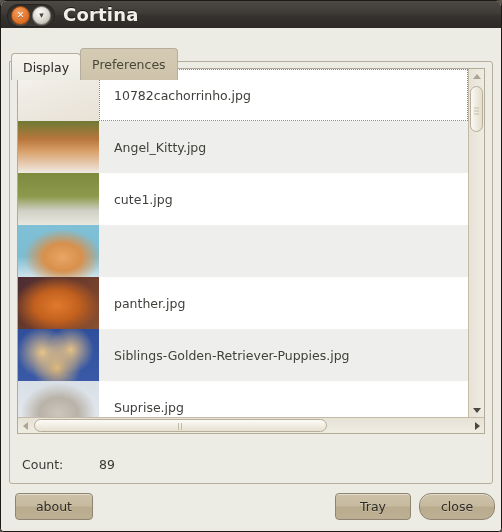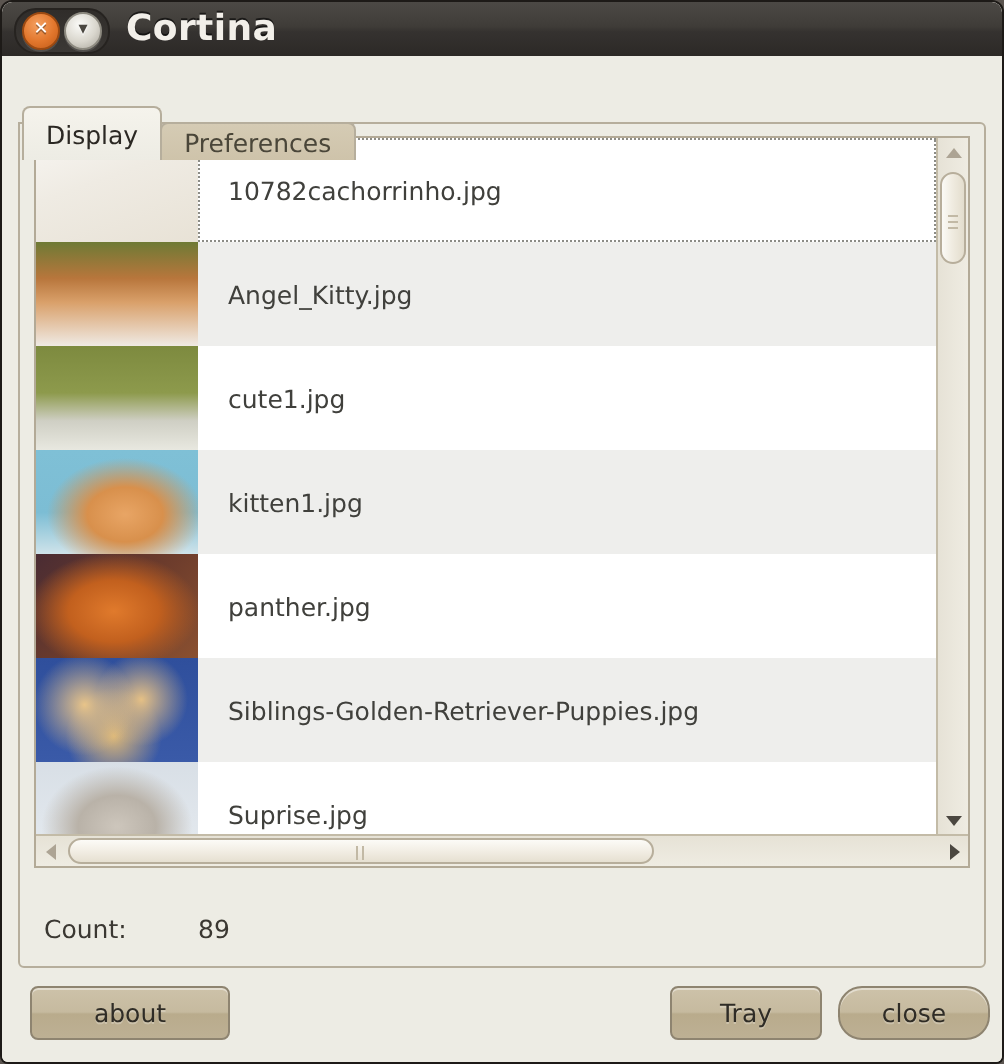--- a/index.html
+++ b/index.html
@@ -66,21 +66,21 @@
     background:#edece4;
   }
 
   
   #tabstrip{
     position:absolute;left:10px;top:24px;
     display:flex;align-items:flex-end;height:28px;
   }
   .tab{
     position:relative;
-    height:19px;box-sizing:border-box;
+    height:32px;box-sizing:border-box;
     padding:0 11px;
     display:flex;align-items:center;
     font-size:12.5px;color:#3d3a33;
     border:1px solid #b6ae9c;
     border-bottom:none;
     border-radius:4px 4px 0 0;
   }
   .tab.active{
     background:linear-gradient(to bottom,#f5f3ec,#edece4);
     color:#2b2823;
@@ -219,21 +219,21 @@
     box-sizing:border-box;
     display:flex;align-items:center;justify-content:center;
     font-size:12.5px;color:#2f2c26;
     background:linear-gradient(to bottom,#cdc2a9 0%,#c6ba9f 48%,#b9ab8c 52%,#bdb094 100%);
     border:1px solid #8e8470;
     border-radius:4px;
     box-shadow:inset 0 1px 0 rgba(255,255,255,.45);
     text-shadow:0 1px 0 rgba(255,255,255,.25);
     cursor:default;
   }
-  #btn-about{left:14px;width:100px;}
+  #btn-about{left:14px;width:78px;}
   #btn-tray{right:90px;width:76px;}
   #btn-close{right:6px;width:76px;border-radius:12px;}
 </style>
 </head>
 <body>
 
 <div id="window">
 
   <div id="titlebar">
     <div class="tb-btns">
@@ -271,21 +271,20 @@
               <div class="fname">Angel_Kitty.jpg</div>
             </div>
 
             <div class="row">
               <div class="thumb" style="background-image:linear-gradient(to bottom,#7d8a3f 0%,#8d9a4c 45%,#cfcfc4 72%,#e8e8e0 100%);"></div>
               <div class="fname">cute1.jpg</div>
             </div>
 
             <div class="row alt">
               <div class="thumb" style="background-image:radial-gradient(ellipse at 55% 62%,#e8a565 0%,#d8904c 30%,rgba(0,0,0,0) 62%),linear-gradient(to bottom,#7fc0d6 0%,#7cbdd4 60%,#cfe3ea 100%);"></div>
-              <div class="fname">kitten1.jpg</div>
             </div>
 
             <div class="row">
               <div class="thumb" style="background-image:radial-gradient(ellipse at 48% 55%,#e07a2c 0%,#c2601e 38%,rgba(0,0,0,0) 72%),linear-gradient(135deg,#4a2c33 0%,#6b3b2c 50%,#8a5030 100%);"></div>
               <div class="fname">panther.jpg</div>
             </div>
 
             <div class="row alt">
               <div class="thumb" style="background-image:radial-gradient(circle at 30% 45%,#e8c489 0%,rgba(0,0,0,0) 40%),radial-gradient(circle at 65% 40%,#e5c085 0%,rgba(0,0,0,0) 38%),radial-gradient(circle at 48% 75%,#ddb878 0%,rgba(0,0,0,0) 42%),linear-gradient(to bottom,#2f4f9c 0%,#3a5aa8 100%);"></div>
               <div class="fname">Siblings-Golden-Retriever-Puppies.jpg</div>

